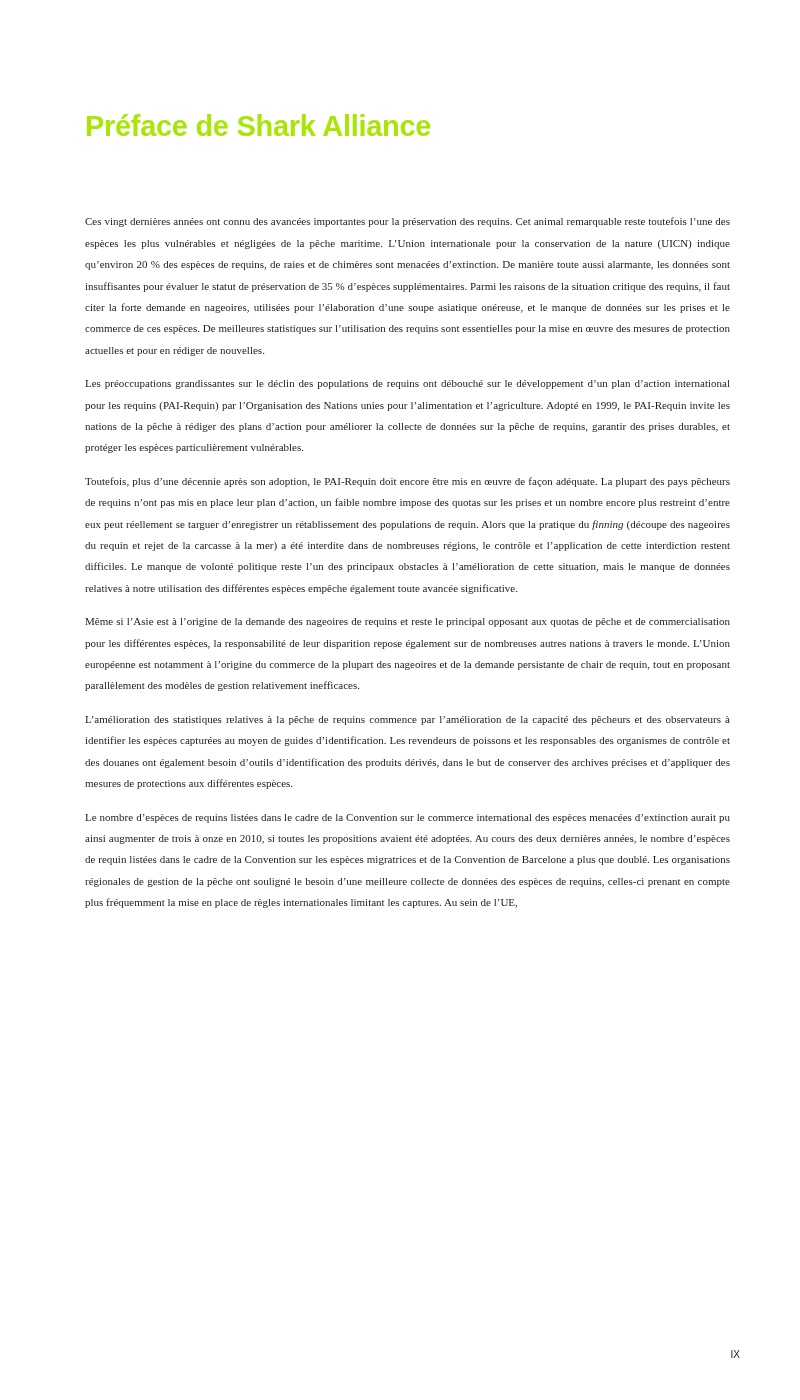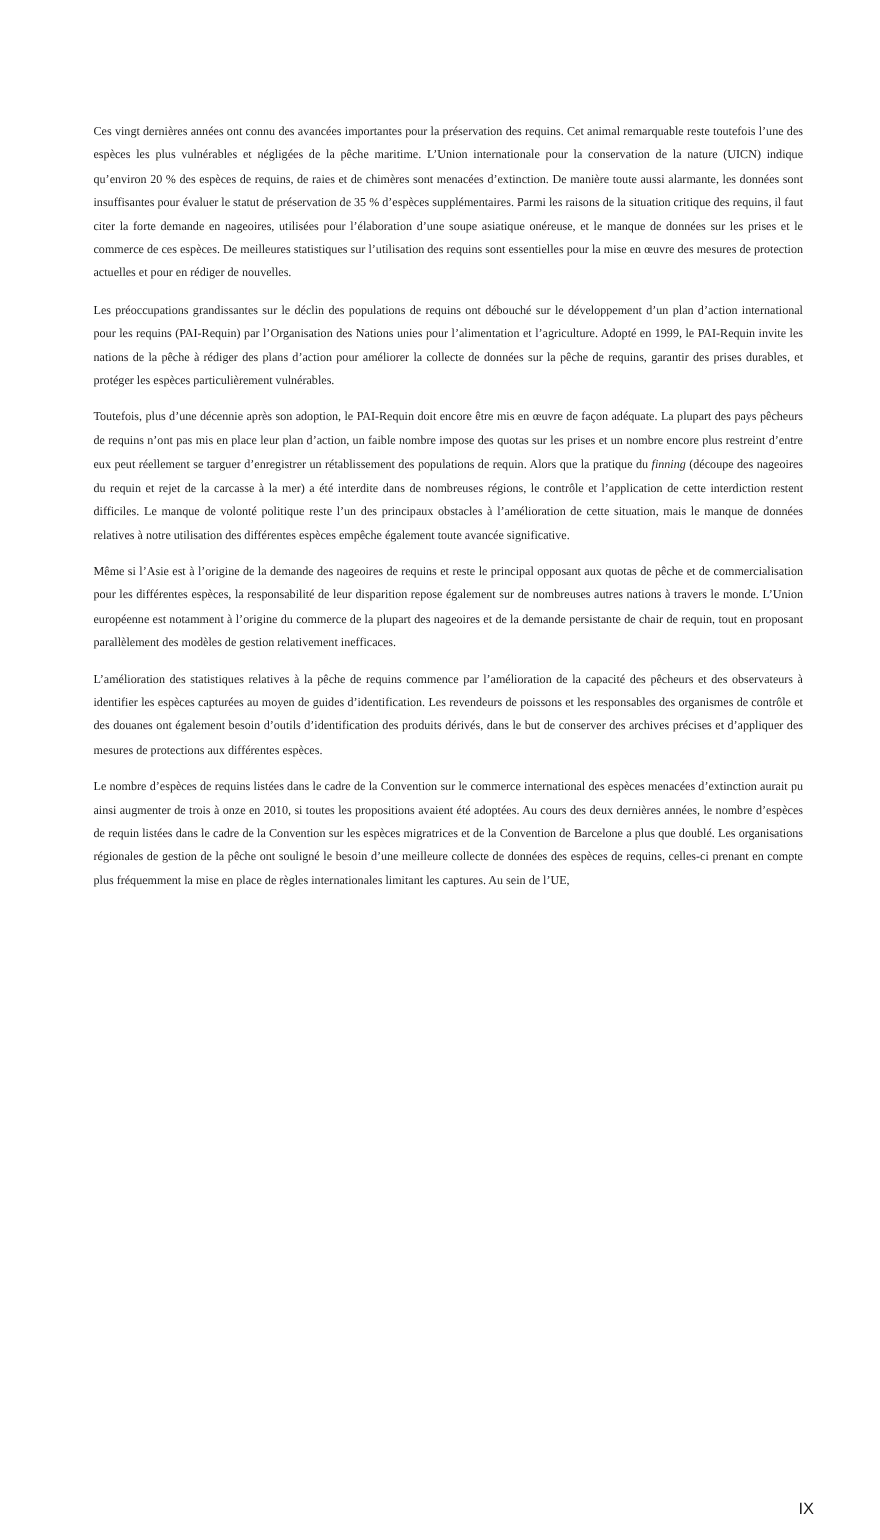--- a/index.html
+++ b/index.html
@@ -36,31 +36,32 @@
     -webkit-hyphens: auto;
   }
   .body-text p:last-child {
     margin-bottom: 12px;
   }
   .body-text em {
   }
   .page-number {
     position: absolute;
     right: 60px;
-    bottom: 20px;
+    bottom: 40px;
     font-family: "Liberation Sans", sans-serif;
-    font-size: 15px;
+    font-size: 10px;
     color: #1c1c1c;
   }
 </style>
 </head>
 <body>
 
 <div class="page">
 
+  <h1 class="page-title">Préface de Shark Alliance</h1>
 
   <div class="body-text">
 
     <p>
       <span>Ces vingt dernières années ont connu des avancées importantes pour la préservation des requins. Cet animal remarquable reste toutefois l’une des espèces les plus vulnérables et négligées de la pêche maritime. L’Union internationale pour la conservation de la nature (UICN) indique qu’environ 20 % des espèces de requins, de raies et de chimères sont menacées d’extinction. De manière toute aussi alarmante, les données sont insuffisantes pour évaluer le statut de préservation de 35 % d’espèces supplémentaires. Parmi les raisons de la situation critique des requins, il faut citer la forte demande en nageoires, utilisées pour l’élaboration d’une soupe asiatique onéreuse, et le manque de données sur les prises et le commerce de ces espèces. De meilleures statistiques sur l’utilisation des requins sont essentielles pour la mise en œuvre des mesures de protection actuelles et pour en rédiger de nouvelles.</span>
     </p>
 
     <p>
       <span>Les préoccupations grandissantes sur le déclin des populations de requins ont débouché sur le développement d’un plan d’action international pour les requins (PAI-Requin) par l’Organisation des Nations unies pour l’alimentation et l’agriculture. Adopté en 1999, le PAI-Requin invite les nations de la pêche à rédiger des plans d’action pour améliorer la collecte de données sur la pêche de requins, garantir des prises durables, et protéger les espèces particulièrement vulnérables.</span>
     </p>

